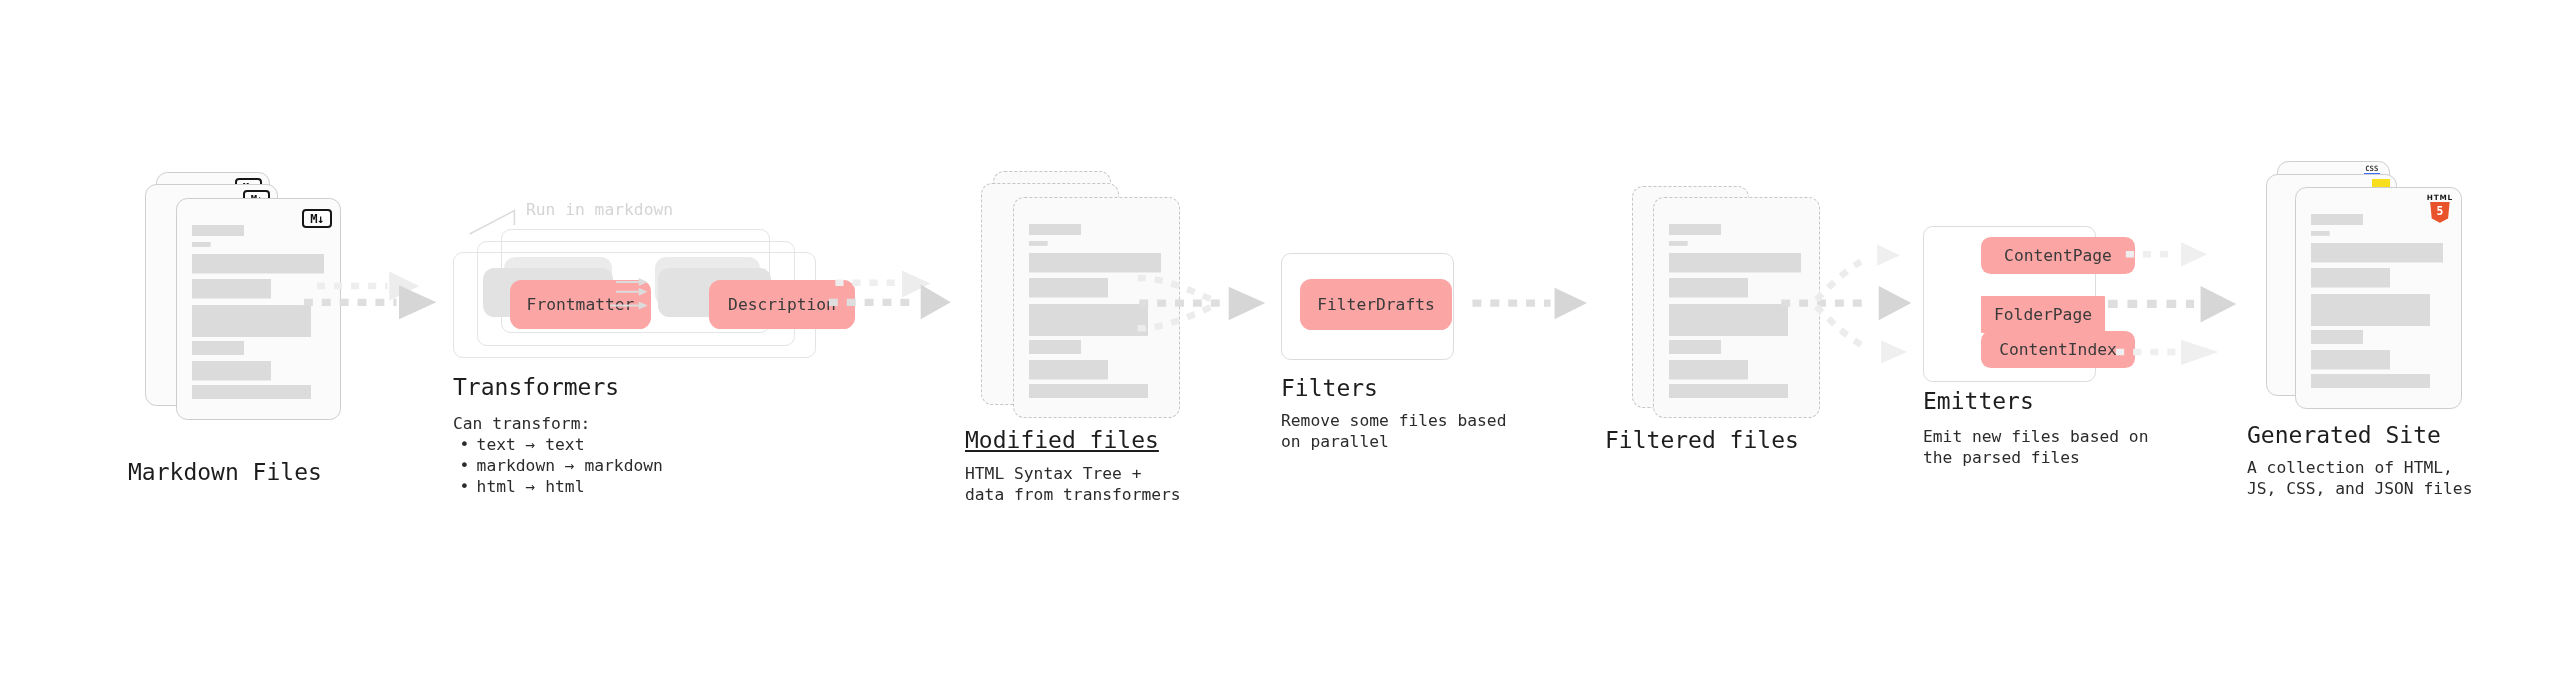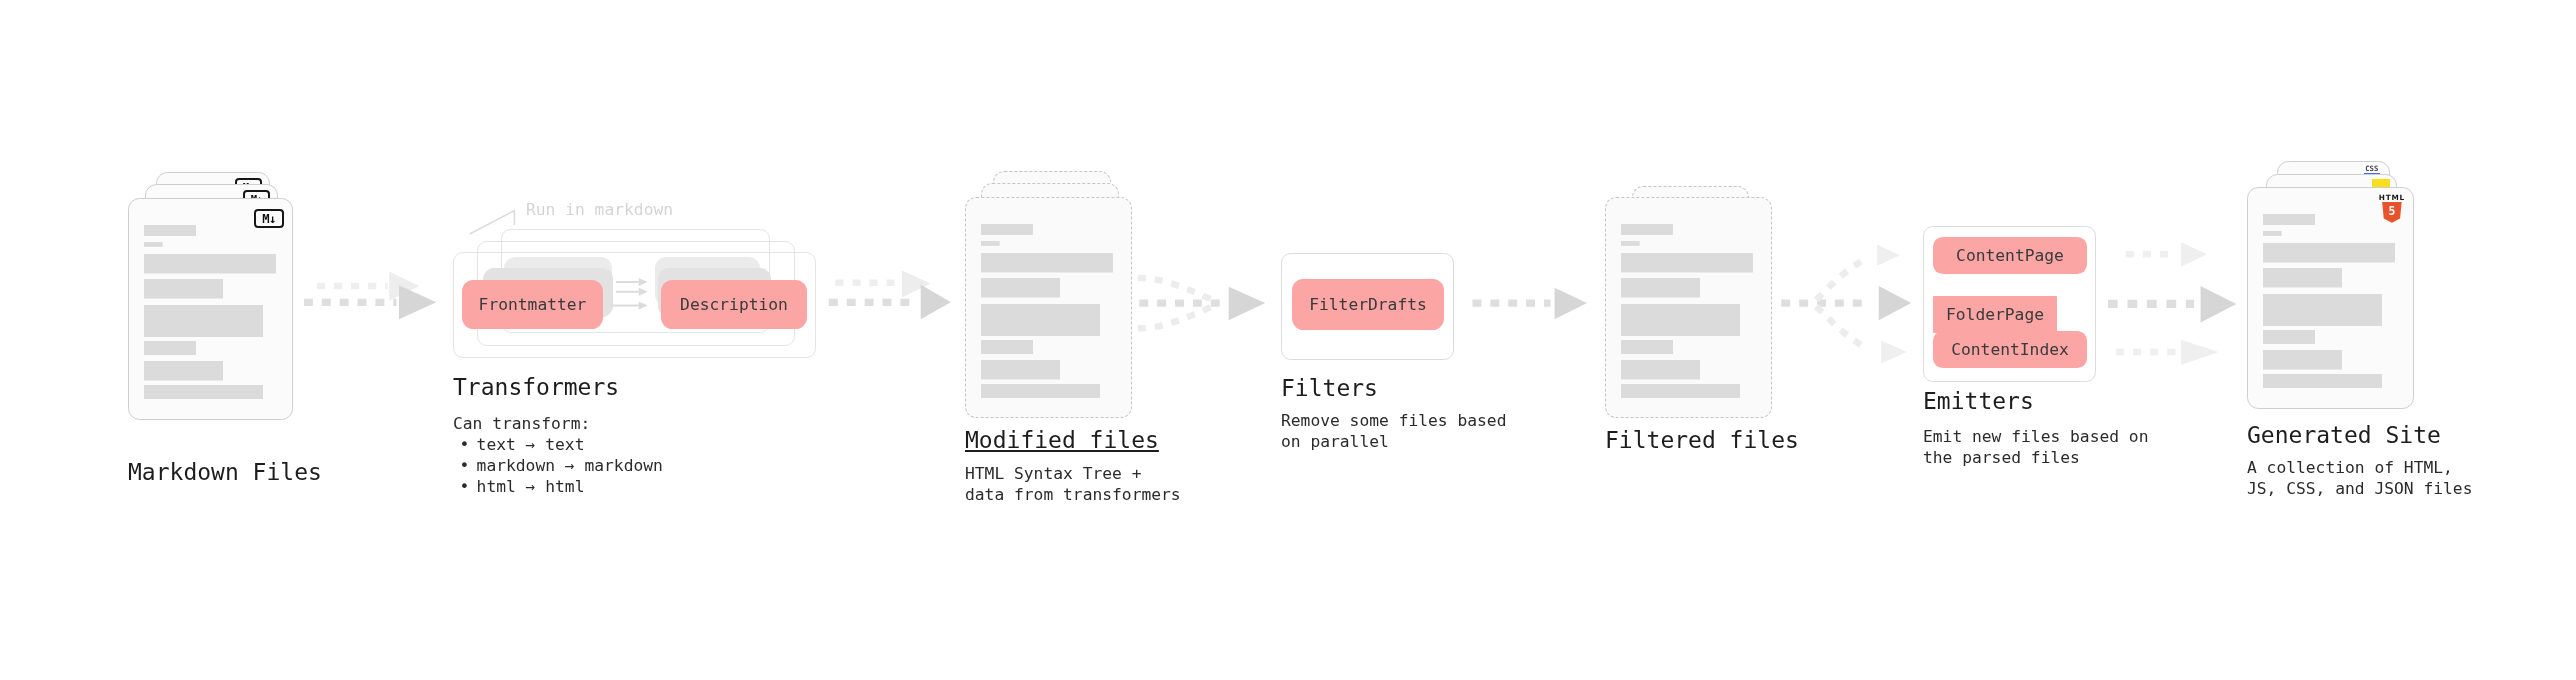--- a/index.html
+++ b/index.html
@@ -49,21 +49,21 @@
 
   
   .stage-title { position:absolute; font-size:23px; font-weight:500; color:#1d1d1d; white-space:nowrap; z-index:6; }
   .stage-desc { position:absolute; font-size:16.3px; color:#2b2b2b; line-height:21px; white-space:nowrap; z-index:6; }
   .stage-desc span { display:block; }
   .bullets { position:absolute; font-size:16.3px; color:#2b2b2b; line-height:21px; white-space:nowrap; z-index:6; }
   .bullets .row { display:block; padding-left:6.5px; }
   .bullets .dot { display:inline-block; margin-right:7.3px; }
   .annotation { position:absolute; font-size:16.3px; color:#d4d4d4; white-space:nowrap; z-index:6; }
 
-  .arrows-svg { position:absolute; left:0; top:0; z-index:5; pointer-events:none; } .z2{z-index:2;} .z3{z-index:3;} .z4{z-index:4;}
+  .arrows-svg { position:absolute; left:0; top:0; z-index:5; pointer-events:none; } .z2{z-index:2;} .z3{z-index:3;} .z4{z-index:4;margin-left:48px;}
 </style>
 </head>
 <body>
 
 <div class="canvas">
 
   <svg class="arrows-svg" width="2576" height="681" viewBox="0 0 3170 838">
 
     <g>
       <line x1="390" y1="352" x2="477" y2="352" stroke="#eeeeee" stroke-width="8" stroke-dasharray="10 11"></line>
@@ -159,21 +159,21 @@
   <div class="doc-card dashed z4" style="left:965px; top:197px; width:167px; height:221px;">
     <div class="bars"></div>
   </div>
   <div class="stage-title" style="left:965px; top:427px;text-decoration:underline;">Modified files</div>
   <div class="stage-desc" style="left:965px; top:463px;">
     <span>HTML Syntax Tree +</span>
     <span>data from transformers</span>
   </div>
 
   <div class="frame solid-stage z2" style="left:1281px; top:253px; width:173px; height:107px;"></div>
-  <div class="pill z4" style="left:1292px; top:279px; width:152px; height:51px;">FilterDrafts</div>
+  <div class="pill z4" style="left:1252px; top:279px; width:152px; height:51px;">FilterDrafts</div>
   <div class="stage-title" style="left:1281px; top:375px;">Filters</div>
   <div class="stage-desc" style="left:1281px; top:410px;">
     <span>Remove some files based</span>
     <span>on parallel</span>
   </div>
 
   <div class="doc-card dashed z3" style="left:1632px; top:186px; width:117px; height:222px;"></div>
   <div class="doc-card dashed z4" style="left:1605px; top:197px; width:167px; height:221px;">
     <div class="bars"></div>
   </div>

